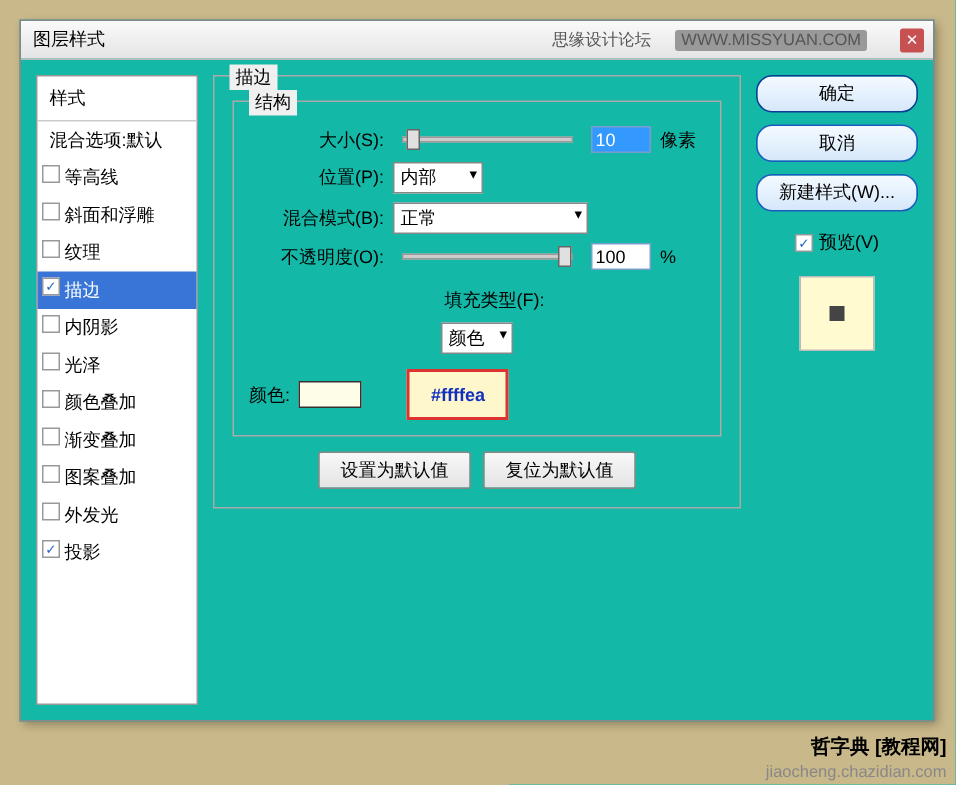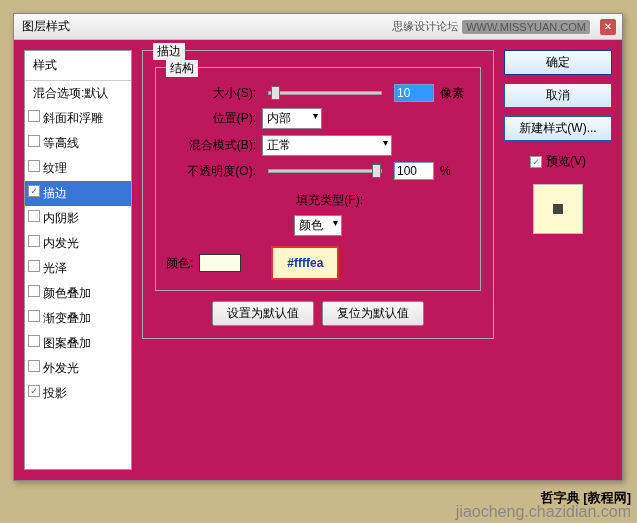--- a/index.html
+++ b/index.html
@@ -1,19 +1,19 @@
 <!DOCTYPE html>
 <html><head>
 <meta charset="utf-8">
 <style>
 * { box-sizing: border-box; margin: 0; padding: 0; font-family: "Microsoft YaHei", SimSun, sans-serif; font-size: 12px; }
 body { background: #c9b88a; width: 637px; height: 523px; position: relative; }
-.window { position: absolute; left: 13px; top: 13px; width: 610px; height: 468px; background: #be185d; border: 1px solid #888; box-shadow: 2px 2px 6px rgba(0,0,0,0.3); }
+.window { position: absolute; left: 13px; top: 13px; width: 610px; height: 468px; background: #14b8a6; border: 1px solid #888; box-shadow: 2px 2px 6px rgba(0,0,0,0.3); }
 .titlebar { height: 26px; background: linear-gradient(#fafafa,#e4e4e4); border-bottom: 1px solid #bbb; display: flex; align-items: center; padding-left: 8px; justify-content: space-between; }
-.titlebar-right { display: flex; align-items: center; padding-right: 6px; gap: 4px; margin-left: 33px; }
+.titlebar-right { display: flex; align-items: center; padding-right: 6px; gap: 16px; margin-left: 33px; }
 .titlebar-right span { font-size: 11px; color: #555; }
 .urlbadge { background: #999; color: #fff; padding: 1px 4px; border-radius: 2px; font-size: 10px; }
 .close-ico { width: 16px; height: 16px; background: #c75050; color:#fff; display:flex; align-items:center; justify-content:center; border-radius:2px; font-size:10px; margin-left:6px; }
 .content { display: flex; height: calc(100% - 26px); padding: 10px; gap: 10px; }
 .sidebar { width: 108px; border: 1px solid #999; background: #fff; }
 .sidebar-header { padding: 6px 8px; border-bottom: 1px solid #ccc; }
 .sidebar-item { padding: 4px 8px 4px 18px; cursor: default; position: relative; }
 .sidebar-item.default { padding-left: 8px; }
 .sidebar-item.selected { background: #3875d7; color: #fff; }
 .sidebar-item .cb { position: absolute; left: 3px; top: 4px; width: 12px; height: 12px; border: 1px solid #999; background: #fff; font-size: 9px; line-height: 10px; text-align: center; color: #2a6ac4; }
@@ -31,53 +31,52 @@
 .combo { border: 1px solid #888; background: #fff; padding: 1px 18px 1px 4px; min-width: 60px; position: relative; display:inline-block; }
 .combo::after { content: "▾"; position: absolute; right: 3px; top: 1px; font-size: 10px; }
 .combo.small { min-width: 46px; }
 .filltype-row { margin-top: 12px; flex-direction: column; }
 .color-row { margin-top: 10px; display: flex; align-items: center; }
 .color-swatch { width: 42px; height: 18px; background: #fdfde8; border: 1px solid #333; margin-left: 6px; }
 .callout { border: 2px solid #d33; background: #fff7cc; color: #1030c0; font-weight: bold; padding: 8px 14px; margin-left: 30px; }
 .btnrow { display: flex; justify-content: center; gap: 8px; margin-top: 10px; }
 .winbtn { border: 1px solid #888; background: linear-gradient(#f8f8f8,#e4e4e4); padding: 3px 14px; border-radius: 2px; font-size: 12px; }
 .rightcol { width: 108px; display: flex; flex-direction: column; gap: 8px; }
-.btn { border: 1px solid #1a5bbf; background: linear-gradient(#f4faff,#d6e8fb); padding: 3px 0; border-radius: 0; text-align: center; }
+.btn { border: 1px solid #1a5bbf; background: linear-gradient(#f4faff,#d6e8fb); padding: 3px 0; border-radius: 11px; text-align: center; }
 .btn.ok { border-color: #0a3d91; }
 .preview-row { display: flex; align-items: center; gap: 4px; margin-top: 4px; justify-content:center;}
 .preview-row .cb { width: 12px; height: 12px; border: 1px solid #999; background: #fff; color:#2a6ac4; font-size:9px; text-align:center; line-height:10px;}
 .preview-box { width: 50px; height: 50px; background: #fffad0; border: 1px solid #bbb; margin: 6px auto 0 auto; display:flex; align-items:center; justify-content:center; box-shadow: inset 0 0 0 6px #fffad0; }
 .preview-box .sq { width: 10px; height: 10px; background: #444; }
-.watermark { position: absolute; right: 6px; bottom: 2px; color: #888; font-size: 16px; }
+.watermark { position: absolute; right: 6px; bottom: 2px; color: #888; font-size: 11px; }
 .watermark2 { position: absolute; right: 6px; bottom: 16px; color: #000000; font-size: 13px; font-weight: bold; }
 </style>
 </head>
 <body>
 
 <div class="window">
   <div class="titlebar">
     <span>图层样式</span>
     <div class="titlebar-right">
       <span>思缘设计论坛</span>
       <span class="urlbadge">WWW.MISSYUAN.COM</span>
       <div class="close-ico">✕</div>
     </div>
   </div>
   <div class="content">
 
     <div class="sidebar">
       <div class="sidebar-header">样式</div>
       <div class="sidebar-item default">混合选项:默认</div>
       <div id="sidebar-items">
+          <div class="sidebar-item"><span class="cb"></span><span>等高线</span></div>
           <div class="sidebar-item"><span class="cb"></span><span>斜面和浮雕</span></div>
-          <div class="sidebar-item"><span class="cb"></span><span>等高线</span></div>
           <div class="sidebar-item"><span class="cb"></span><span>纹理</span></div>
           <div class="sidebar-item selected"><span class="cb">✓</span><span>描边</span></div>
           <div class="sidebar-item"><span class="cb"></span><span>内阴影</span></div>
-          <div class="sidebar-item"><span class="cb"></span><span>内发光</span></div>
           <div class="sidebar-item"><span class="cb"></span><span>光泽</span></div>
           <div class="sidebar-item"><span class="cb"></span><span>颜色叠加</span></div>
           <div class="sidebar-item"><span class="cb"></span><span>渐变叠加</span></div>
           <div class="sidebar-item"><span class="cb"></span><span>图案叠加</span></div>
           <div class="sidebar-item"><span class="cb"></span><span>外发光</span></div>
           <div class="sidebar-item"><span class="cb">✓</span><span>投影</span></div>
         </div>
     </div>
 
     <div class="middle">

